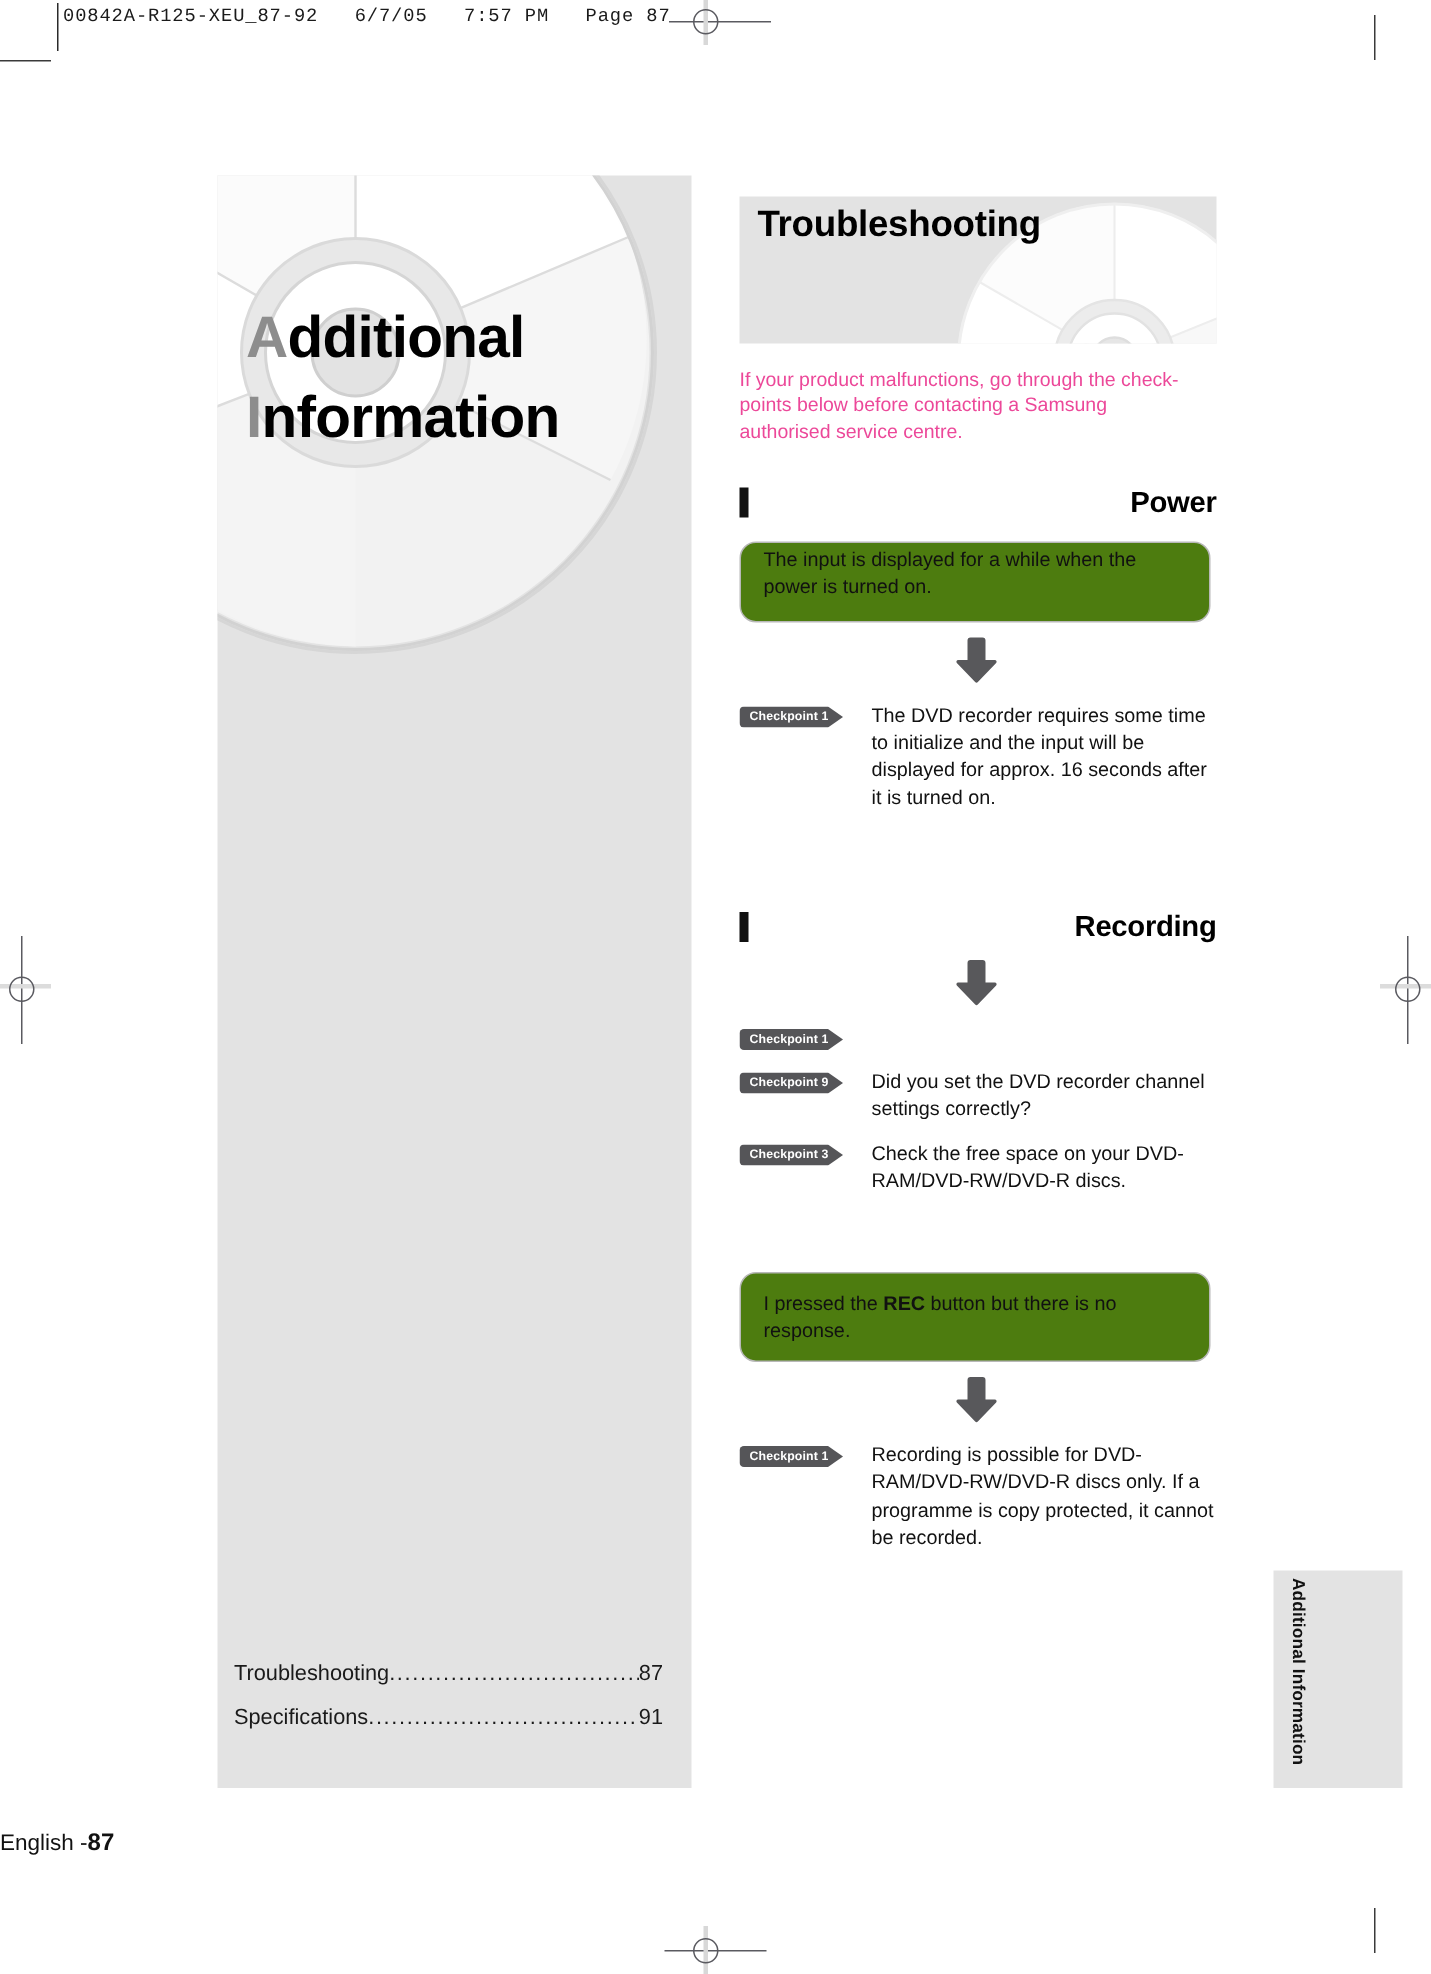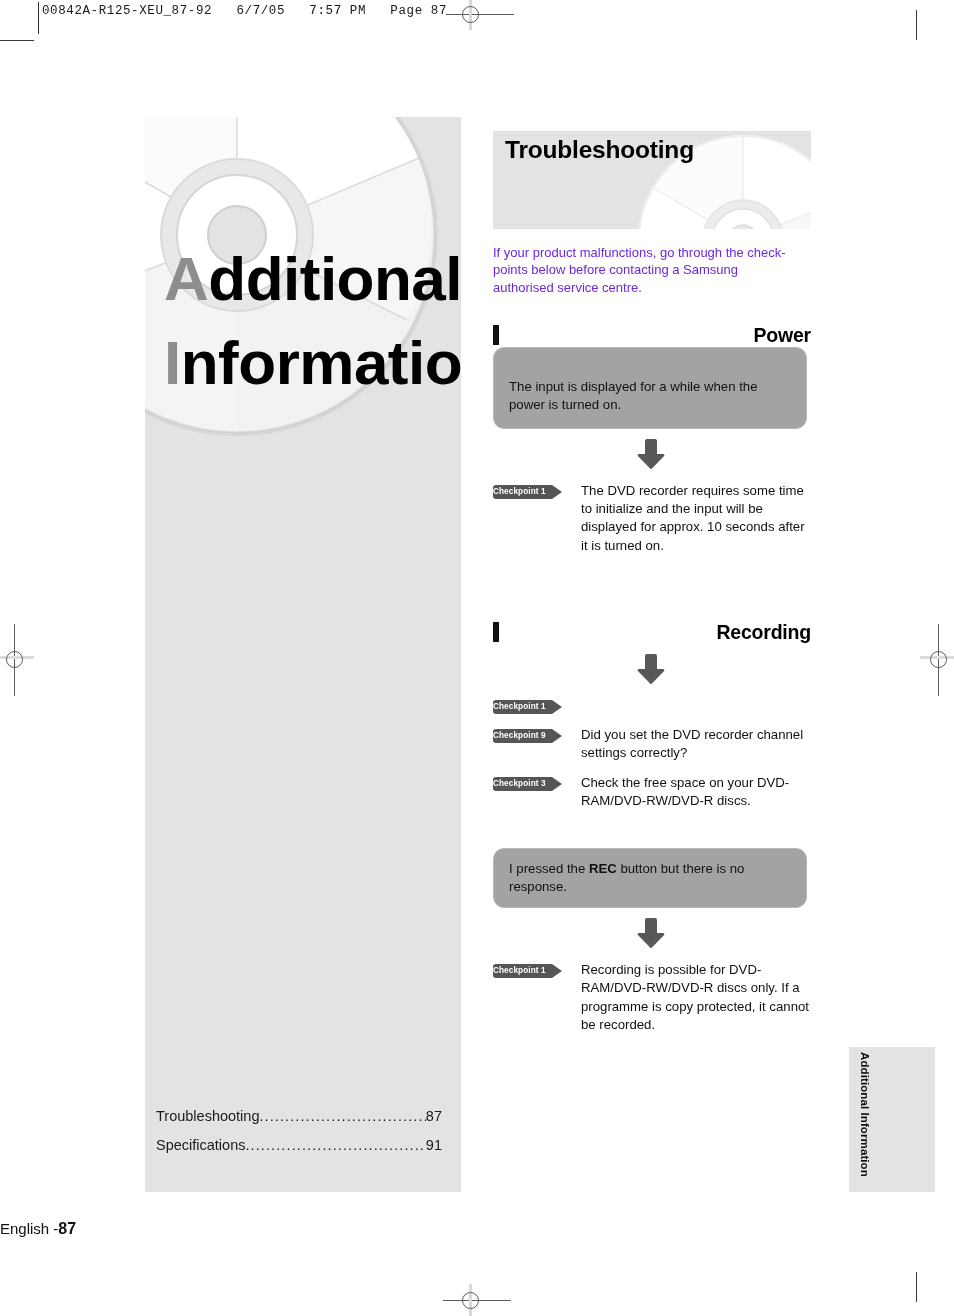--- a/index.html
+++ b/index.html
@@ -88,26 +88,25 @@
     left: -118px;
     top: -92px;
     width: 420px;
     height: 420px;
     pointer-events: none;
   }
   .chapter-title {
     position: absolute;
     left: 19px;
     top: 82px;
-    font-size: 62px;
+    font-size: 39px;
     font-weight: bold;
     line-height: 1.36;
     letter-spacing: -0.5px;
     color: #000000;
-    margin-top: 38px;
   }
   .cap {
     color: #8d8d8d;
   }
 
   
   .toc {
     position: absolute;
     left: 11px;
     right: 19px;
@@ -163,21 +162,21 @@
     font-size: 24.5px;
     font-weight: bold;
     color: #000000;
     letter-spacing: -0.2px;
   }
 
   .intro-text {
     margin-top: 15px;
     font-size: 13px;
     line-height: 1.33;
-    color: #6d28d9;
+    color: #ec4899;
     width: 307px;
   }
 
   
   .sec-head {
     display: flex;
     align-items: center;
     margin-top: 28px;
     justify-content: space-between;
   }
@@ -190,27 +189,27 @@
   }
   .sec-title {
     font-size: 19.5px;
     font-weight: bold;
     color: #000000;
     letter-spacing: -0.2px;
   }
 
   
   .q-bubble {
-    margin-top: 0;
+    margin-top: 14px;
     width: 314px;
     box-sizing: border-box;
     border: 1px solid #b8b8b8;
     border-radius: 11px;
-    background: #a3a3a3;
-    padding: 30px 15px 14px 15px;
+    background: #4d7c0f;
+    padding: 2px 15px 14px 15px;
     font-size: 13.2px;
     line-height: 1.38;
     color: #111111;
   }
   .q-bubble.single { padding-top: 11px; padding-bottom: 11px; }
   .q-bubble b { font-weight: bold; }
 
   
   .arrow-wrap {
     width: 314px;
@@ -239,21 +238,21 @@
     margin-right: 12px;
   }
   .cp-badge svg { display: block; }
   .cp-badge-text {
     position: absolute;
     left: 0;
     top: 0;
     width: 66px;
     height: 14px;
     line-height: 14px;
-    text-align: left;
+    text-align: center;
     font-size: 8.2px;
     font-weight: bold;
     color: #ffffff;
     letter-spacing: 0.1px;
   }
   .cp-text {
     flex: 1 1 auto;
     font-size: 13.2px;
     line-height: 1.37;
     color: #111111;
@@ -426,21 +425,21 @@
     </svg>
   </div>
 
   <div class="cp-row">
     <div class="cp-badge">
       <svg width="76" height="14" viewBox="0 0 76 14">
         <path d="M3 0 h56 l10 7 l-10 7 h-56 a3 3 0 0 1 -3 -3 v-8 a3 3 0 0 1 3 -3 z" fill="#555558"></path>
       </svg>
       <div class="cp-badge-text">Checkpoint 1</div>
     </div>
-    <div class="cp-text">The DVD recorder requires some time to initialize and the input will be displayed for approx. 10 seconds after it is turned on.</div>
+    <div class="cp-text">The DVD recorder requires some time to initialize and the input will be displayed for approx. 16 seconds after it is turned on.</div>
   </div>
 
   <div class="gap-lg"></div>
 
   <div class="sec-head">
     <div class="sec-bar"></div>
     <div class="sec-title">Recording</div>
   </div>
 
 

